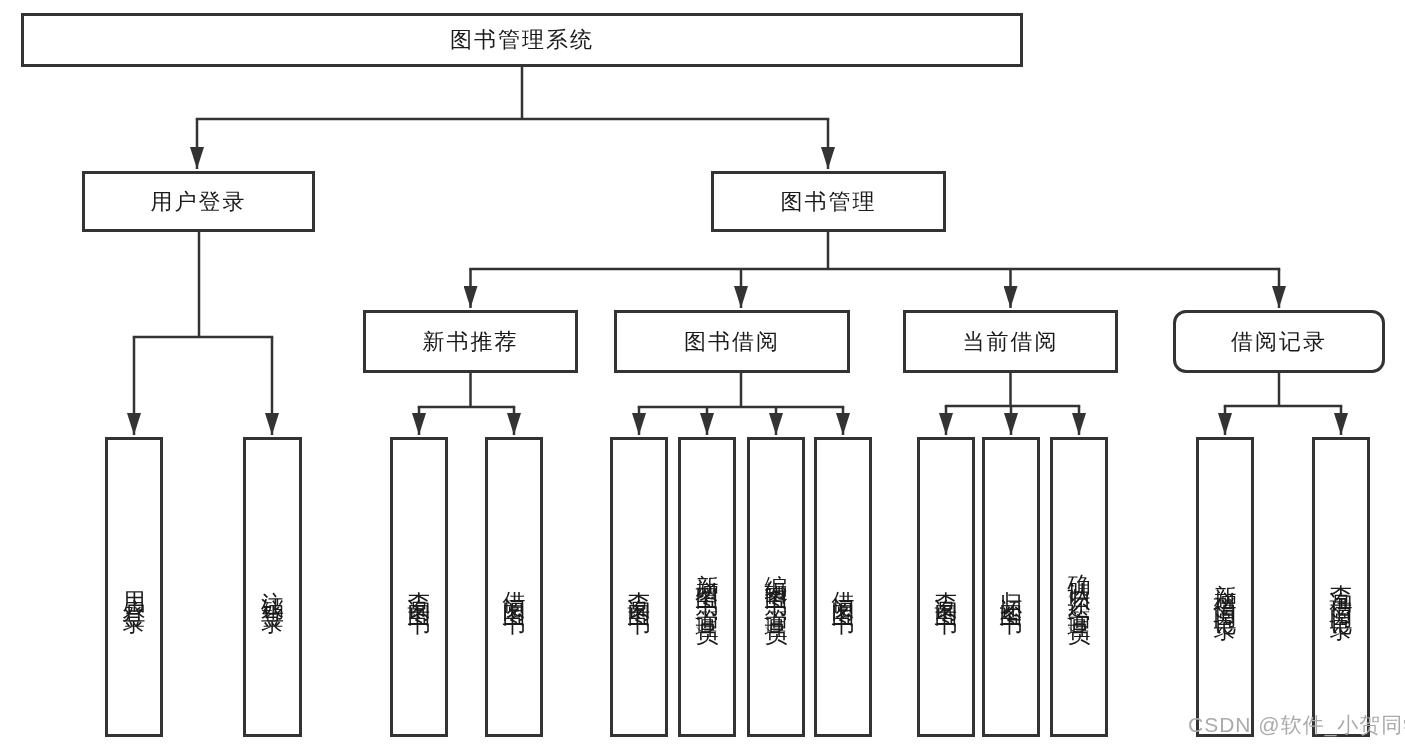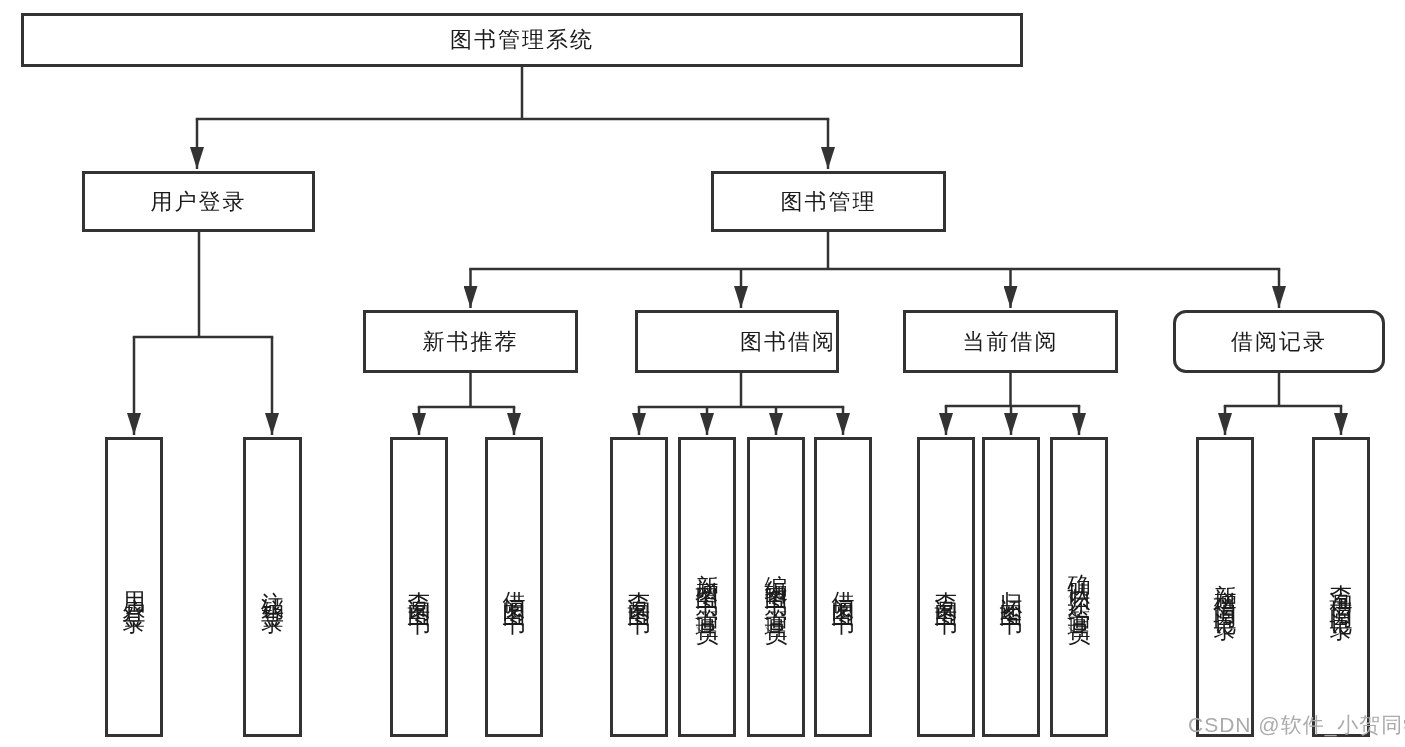--- a/index.html
+++ b/index.html
@@ -124,21 +124,21 @@
   <div class="node h" style="left:82px; top:171px; width:233px; height:61px;">
     <span class="lbl">用户登录</span>
   </div>
   <div class="node h" style="left:711px; top:171px; width:235px; height:61px;">
     <span class="lbl">图书管理</span>
   </div>
 
   <div class="node h" style="left:363px; top:310px; width:215px; height:63px;">
     <span class="lbl">新书推荐</span>
   </div>
-  <div class="node h" style="left:635px; top:310px; width:204px; height:63px;justify-content:flex-end;">
+  <div class="node h" style="left:614px; top:310px; width:236px; height:63px;">
     <span class="lbl">图书借阅</span>
   </div>
   <div class="node h" style="left:903px; top:310px; width:215px; height:63px;text-align:right;">
     <span class="lbl">当前借阅</span>
   </div>
   <div class="node h" style="left:1173px; top:310px; width:212px; height:63px;border-radius:13px;">
     <span class="lbl">借阅记录</span>
   </div>
 
   <div class="node v" style="left:105px; top:437px; width:58px; height:300px;">

